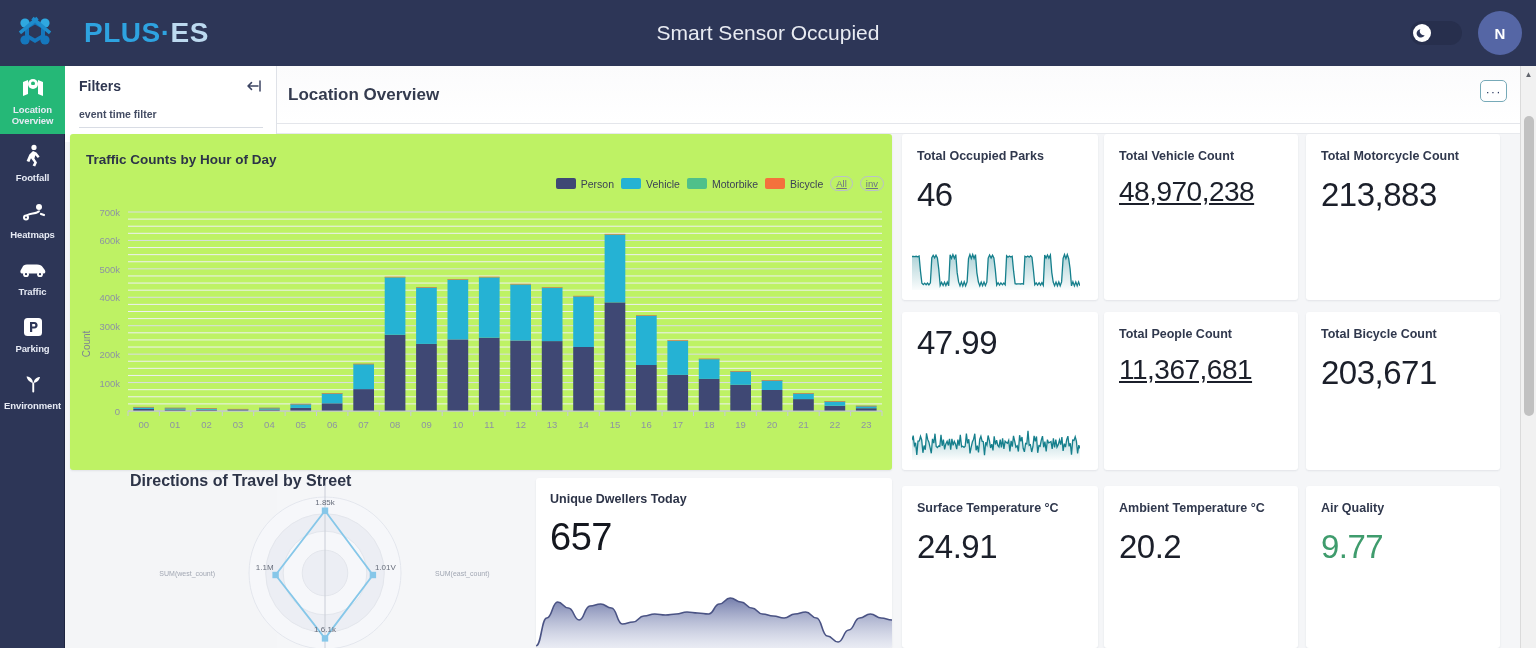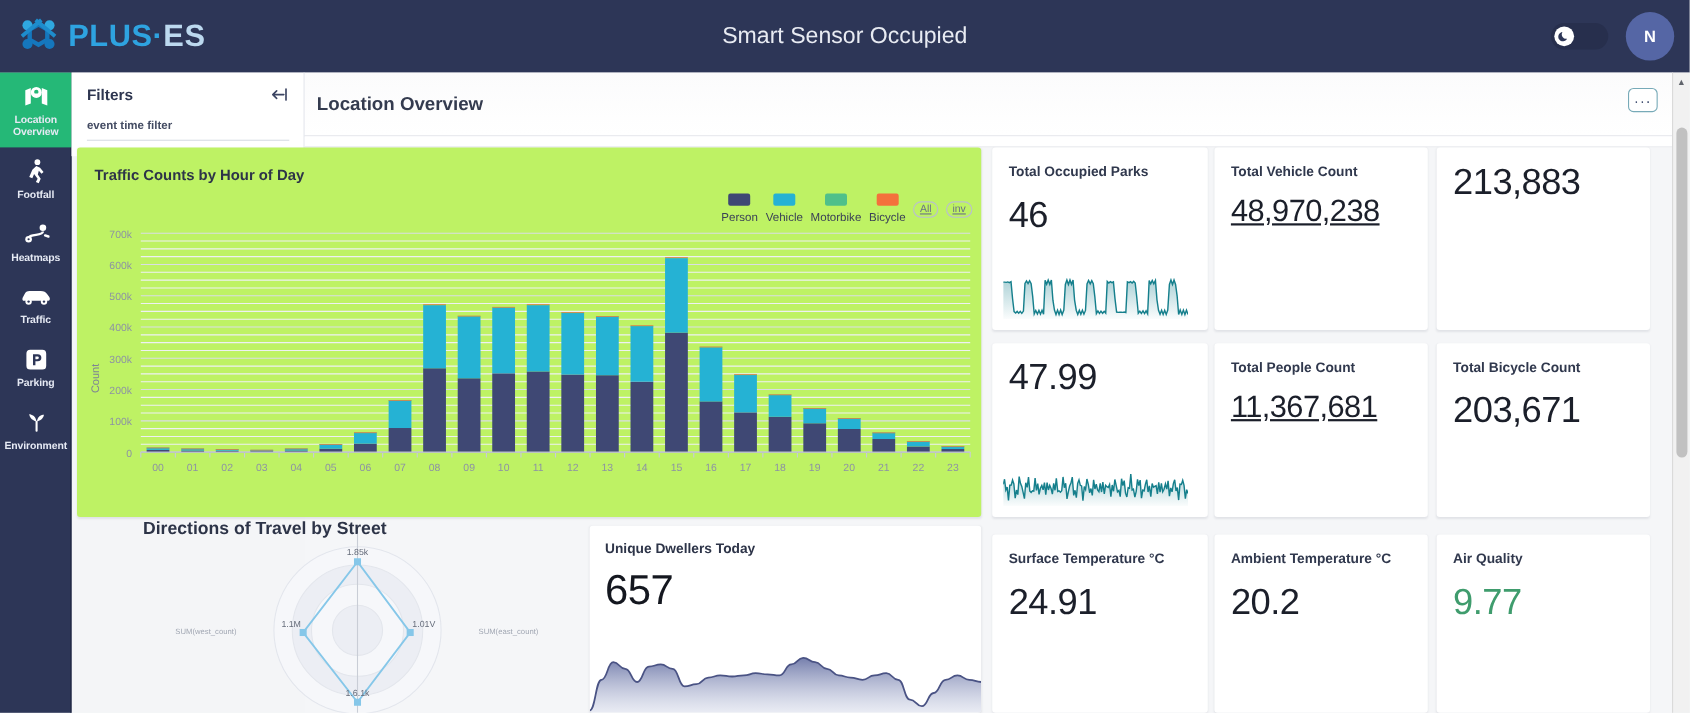--- a/index.html
+++ b/index.html
@@ -9,21 +9,21 @@
     background: #f4f5f7;
     overflow: hidden;
   }
 
   
   .topbar {
     position: absolute; top: 0; left: 0; width: 1536px; height: 66px;
     background: #2d3657;
     display: flex; align-items: center;
   }
-  .logo-wrap { display: flex; align-items: center; padding-left: 14px; gap: 6px; }
+  .logo-wrap { display: flex; align-items: center; padding-left: 14px; gap: 28px; }
   .logo-mark { width: 42px; height: 42px; position: relative; }
   .logo-text {
     font-size: 28px; font-weight: bold; letter-spacing: 0.5px;
     color: #2ea3e0;
   }
   .logo-text .pale { color: #bcd9ef; }
   .topbar-title {
     position: absolute; left: 0; width: 1536px; text-align: center;
     font-size: 21px; color: #e8ebf2; font-weight: normal; pointer-events: none;
   }
@@ -145,21 +145,21 @@
     box-shadow: 0 1px 2px rgba(30,40,70,0.09);
   }
   .chart-title {
     font-size: 13.5px; font-weight: bold; color: #2d3448;
     padding: 18px 0 0 16px;
   }
   .legend {
     position: absolute; top: 42px; right: 8px;
     display: flex; align-items: center; gap: 7px;
   }
-  .legend-item { display: flex; align-items: center; gap: 5px; flex-direction: column; }
+  .legend-item { display: flex; align-items: center; gap: 5px; }
   .legend-swatch { width: 20px; height: 11px; border-radius: 2px; }
   .legend-label { font-size: 10.5px; color: #3b4256; }
   .legend-btn {
     font-size: 9.5px; color: #6a7186; border: 1px solid #b9bfcd;
     border-radius: 9px; padding: 1px 5px; cursor: pointer;
     text-decoration: underline;
   }
 
   
   .radar-title {
@@ -577,20 +577,21 @@
         </defs>
         <path d="M0.0,4.5 L1.4,4.5 L2.8,4.7 L4.2,4.3 L5.6,4.9 L7.1,4.1 L8.5,19.4 L9.9,31.3 L11.3,32.6 L12.7,31.1 L14.1,32.7 L15.5,31.0 L16.9,32.9 L18.4,30.8 L19.8,5.7 L21.2,3.3 L22.6,5.8 L24.0,3.2 L25.4,5.9 L26.8,17.4 L28.2,33.4 L29.6,30.3 L31.1,33.5 L32.5,30.2 L33.9,33.6 L35.3,30.1 L36.7,33.7 L38.1,2.7 L39.5,6.4 L40.9,2.6 L42.4,6.5 L43.8,2.6 L45.2,20.9 L46.6,29.9 L48.0,33.9 L49.4,29.9 L50.8,33.9 L52.2,29.8 L53.6,33.9 L55.1,29.8 L56.5,6.6 L57.9,2.5 L59.3,6.6 L60.7,2.5 L62.1,6.5 L63.5,2.6 L64.9,20.8 L66.4,30.0 L67.8,33.8 L69.2,30.1 L70.6,33.7 L72.0,30.1 L73.4,33.6 L74.8,30.2 L76.2,6.1 L77.6,3.0 L79.1,6.0 L80.5,3.1 L81.9,5.9 L83.3,17.6 L84.7,33.1 L86.1,30.7 L87.5,33.0 L88.9,30.9 L90.4,32.8 L91.8,31.0 L93.2,32.7 L94.6,3.8 L96.0,5.2 L97.4,4.0 L98.8,5.0 L100.2,4.2 L101.6,19.2 L103.1,31.7 L104.5,32.0 L105.9,31.9 L107.3,31.9 L108.7,32.0 L110.1,31.7 L111.5,32.2 L112.9,4.2 L114.4,5.0 L115.8,4.0 L117.2,5.2 L118.6,3.8 L120.0,5.3 L121.4,18.0 L122.8,32.8 L124.2,30.9 L125.6,33.0 L127.1,30.7 L128.5,33.1 L129.9,30.6 L131.3,33.3 L132.7,3.1 L134.1,6.0 L135.5,3.0 L136.9,6.1 L138.4,2.9 L139.8,20.6 L141.2,30.1 L142.6,33.7 L144.0,30.1 L145.4,33.8 L146.8,30.0 L148.2,33.8 L149.6,29.9 L151.1,6.5 L152.5,2.5 L153.9,6.6 L155.3,2.5 L156.7,6.6 L158.1,16.9 L159.5,33.9 L160.9,29.8 L162.4,33.9 L163.8,29.9 L165.2,33.9 L166.6,29.9 L168.0,33.9 L168,38 L0,38 Z" fill="url(#sg0)"></path>
         <path d="M0.0,4.5 L1.4,4.5 L2.8,4.7 L4.2,4.3 L5.6,4.9 L7.1,4.1 L8.5,19.4 L9.9,31.3 L11.3,32.6 L12.7,31.1 L14.1,32.7 L15.5,31.0 L16.9,32.9 L18.4,30.8 L19.8,5.7 L21.2,3.3 L22.6,5.8 L24.0,3.2 L25.4,5.9 L26.8,17.4 L28.2,33.4 L29.6,30.3 L31.1,33.5 L32.5,30.2 L33.9,33.6 L35.3,30.1 L36.7,33.7 L38.1,2.7 L39.5,6.4 L40.9,2.6 L42.4,6.5 L43.8,2.6 L45.2,20.9 L46.6,29.9 L48.0,33.9 L49.4,29.9 L50.8,33.9 L52.2,29.8 L53.6,33.9 L55.1,29.8 L56.5,6.6 L57.9,2.5 L59.3,6.6 L60.7,2.5 L62.1,6.5 L63.5,2.6 L64.9,20.8 L66.4,30.0 L67.8,33.8 L69.2,30.1 L70.6,33.7 L72.0,30.1 L73.4,33.6 L74.8,30.2 L76.2,6.1 L77.6,3.0 L79.1,6.0 L80.5,3.1 L81.9,5.9 L83.3,17.6 L84.7,33.1 L86.1,30.7 L87.5,33.0 L88.9,30.9 L90.4,32.8 L91.8,31.0 L93.2,32.7 L94.6,3.8 L96.0,5.2 L97.4,4.0 L98.8,5.0 L100.2,4.2 L101.6,19.2 L103.1,31.7 L104.5,32.0 L105.9,31.9 L107.3,31.9 L108.7,32.0 L110.1,31.7 L111.5,32.2 L112.9,4.2 L114.4,5.0 L115.8,4.0 L117.2,5.2 L118.6,3.8 L120.0,5.3 L121.4,18.0 L122.8,32.8 L124.2,30.9 L125.6,33.0 L127.1,30.7 L128.5,33.1 L129.9,30.6 L131.3,33.3 L132.7,3.1 L134.1,6.0 L135.5,3.0 L136.9,6.1 L138.4,2.9 L139.8,20.6 L141.2,30.1 L142.6,33.7 L144.0,30.1 L145.4,33.8 L146.8,30.0 L148.2,33.8 L149.6,29.9 L151.1,6.5 L152.5,2.5 L153.9,6.6 L155.3,2.5 L156.7,6.6 L158.1,16.9 L159.5,33.9 L160.9,29.8 L162.4,33.9 L163.8,29.9 L165.2,33.9 L166.6,29.9 L168.0,33.9" fill="none" stroke="#157f8c" stroke-width="1.3"></path>
       </svg>
     </div>
     <div class="card" style="left: 1104px; top: 134px; width: 194px; height: 166px;">
       <div class="kpi-title">Total Vehicle Count</div>
       <div class="kpi-value small">48,970,238</div>
     </div>
     <div class="card" style="left: 1306px; top: 134px; width: 194px; height: 166px;">
+      <div class="kpi-title">Total Motorcycle Count</div>
       <div class="kpi-value">213,883</div>
     </div>
     <div class="card" style="left: 902px; top: 312px; width: 196px; height: 158px;">
       <div class="kpi-value">47.99</div>
       <svg width="168" height="38" class="spark">
         <defs>
           <linearGradient id="sg3" x1="0" y1="0" x2="0" y2="1">
           <stop offset="0%" stop-color="#157f8c" stop-opacity="0.35"></stop>
           <stop offset="100%" stop-color="#157f8c" stop-opacity="0.02"></stop>
         </linearGradient>

